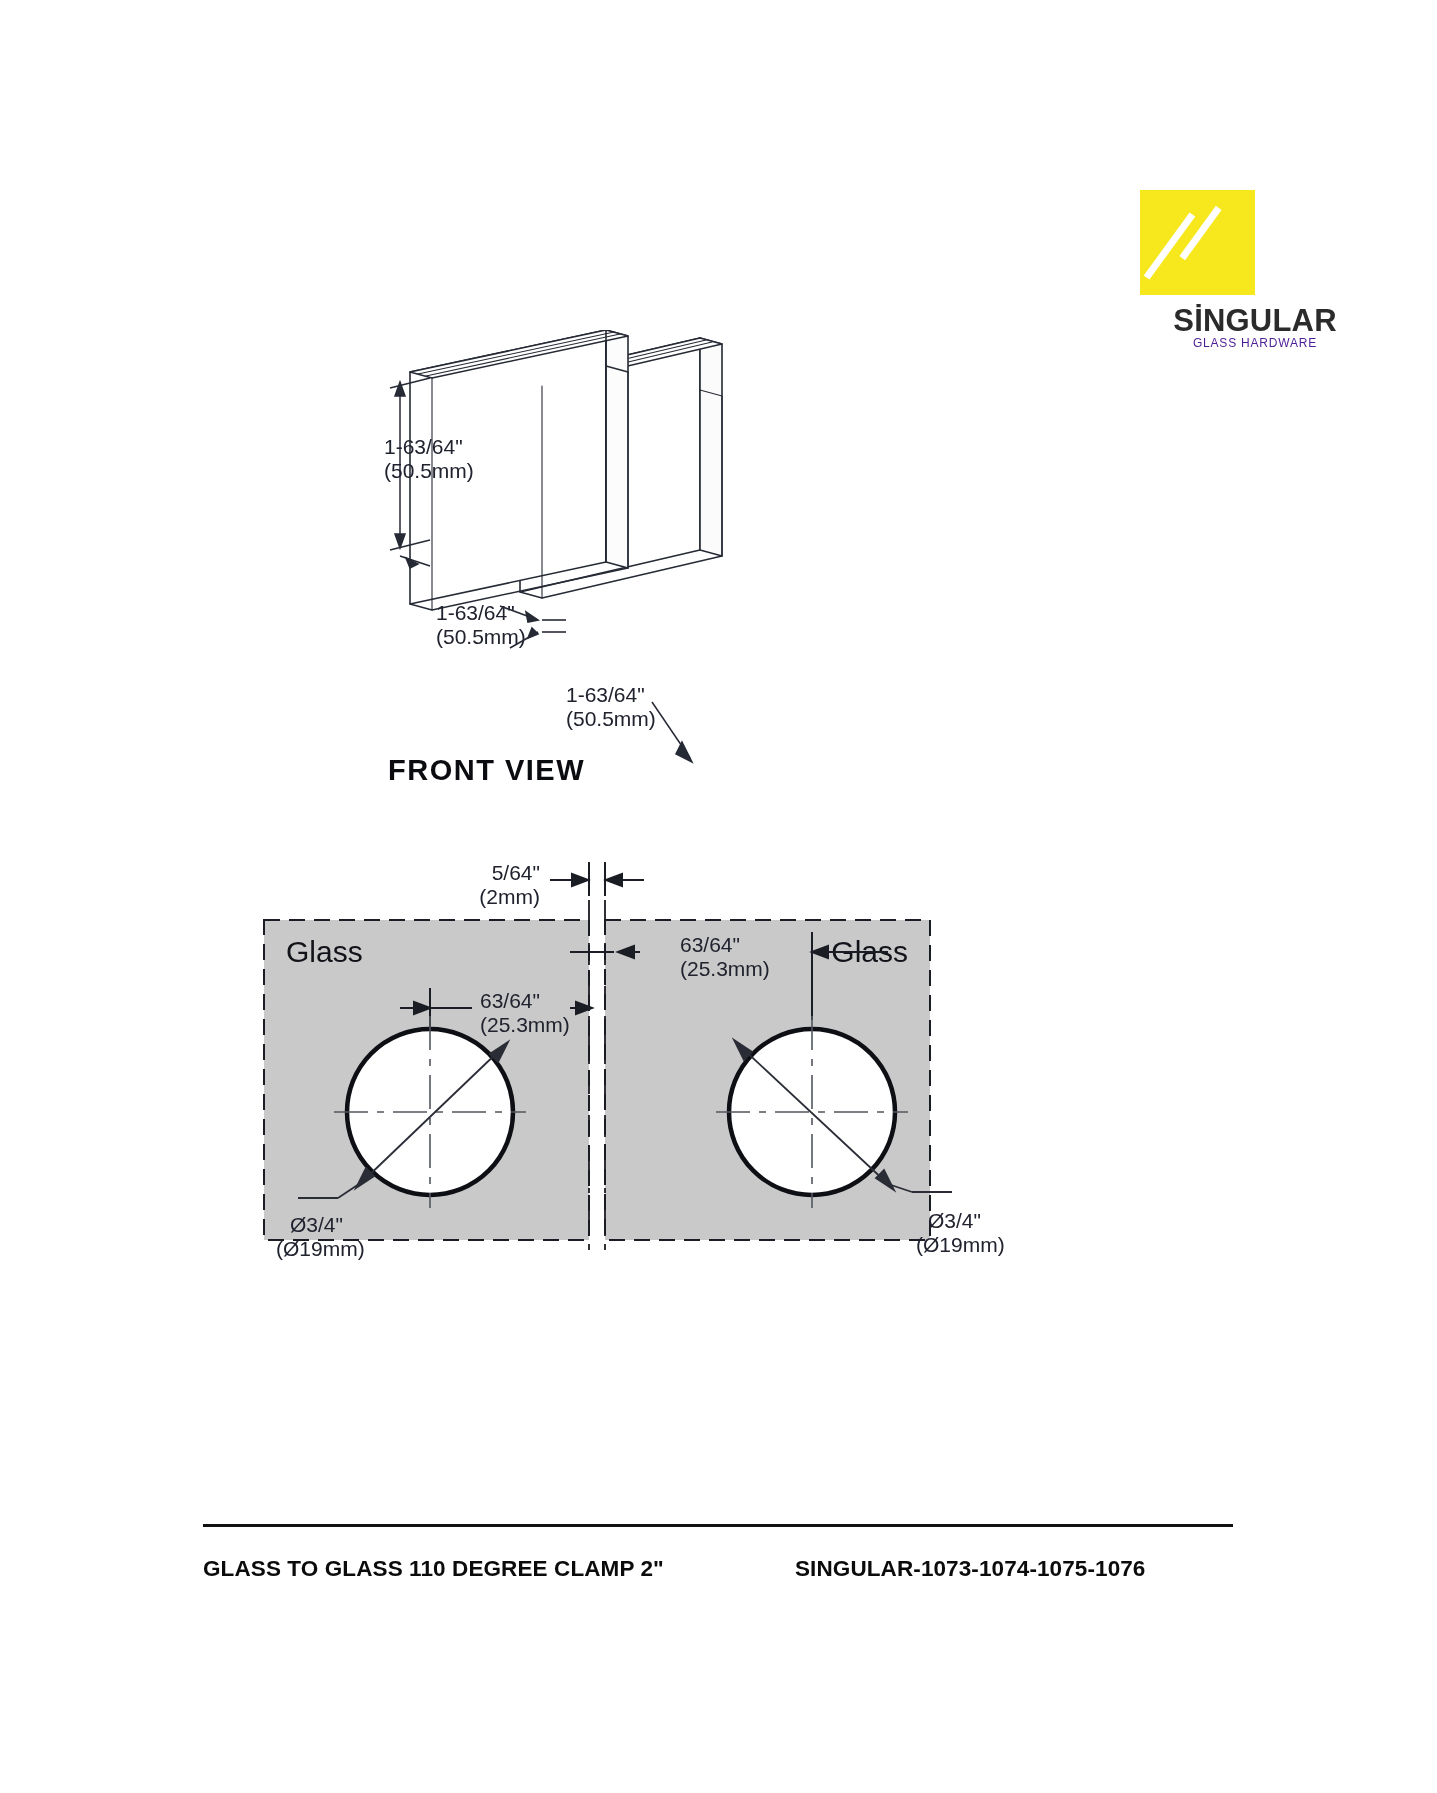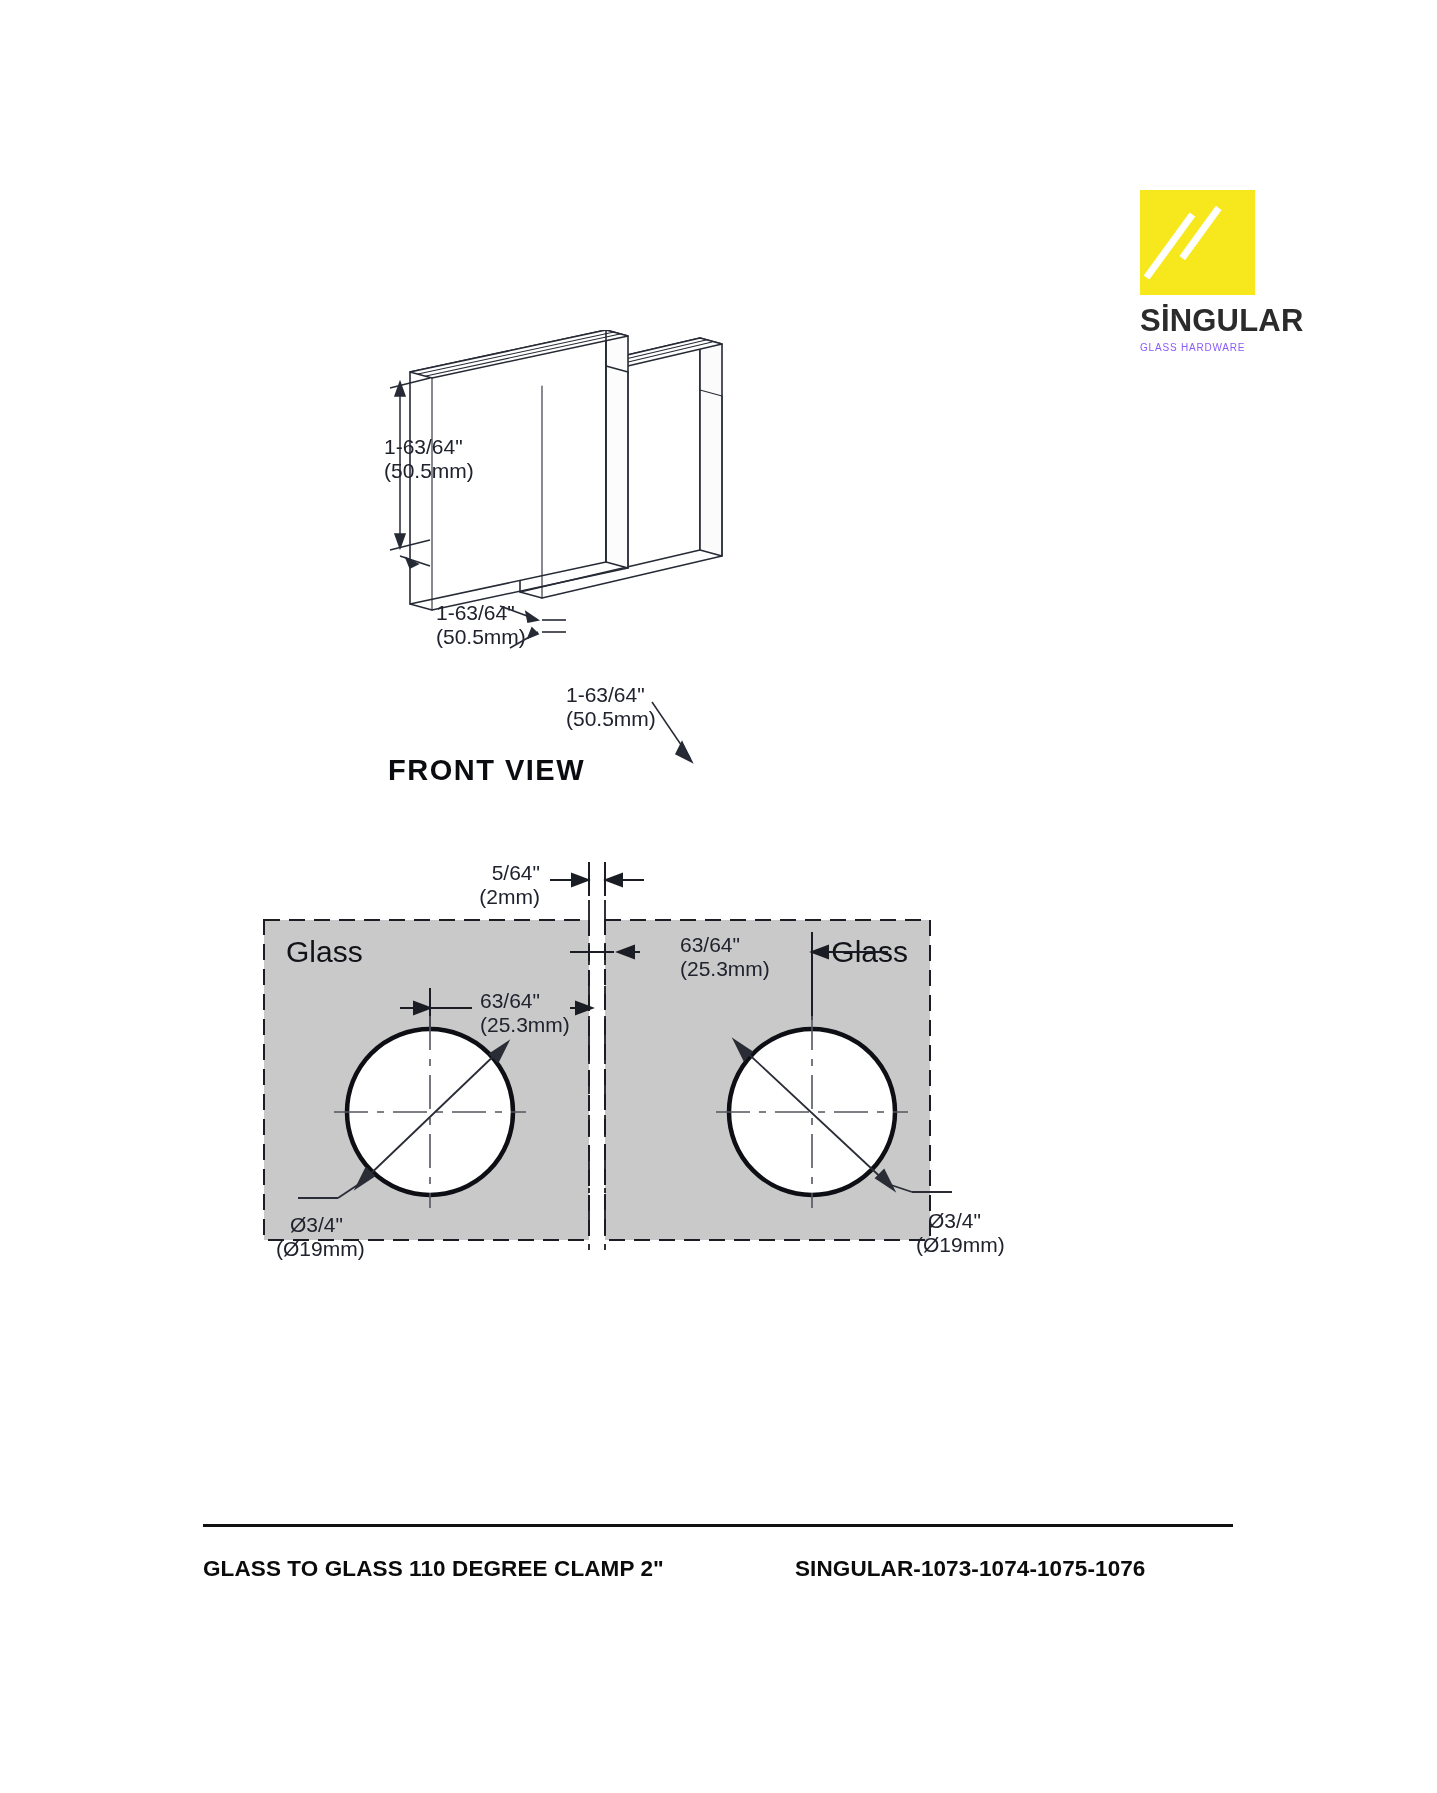--- a/index.html
+++ b/index.html
@@ -15,20 +15,21 @@
     color: #1a1a1a;
     overflow: hidden;
   }
 
   
   #logo-block {
     position: absolute;
     left: 1140px;
     top: 190px;
     width: 230px;
+    text-align: center;
   }
   #logo-mark {
     width: 115px;
     height: 105px;
     background: #f7e81e;
     position: relative;
     overflow: hidden;
   }
   #logo-mark .stripe {
     position: absolute;
@@ -49,24 +50,24 @@
   }
   #logo-wordmark {
     margin-top: 10px;
     font-size: 31px;
     font-weight: bold;
     letter-spacing: 0.2px;
     color: #2b2b2b;
     line-height: 1;
   }
   #logo-subtext {
-    margin-top: 7px;
-    font-size: 10px;
+    margin-top: 1px;
+    font-size: 12px;
     letter-spacing: 0.8px;
-    color: #8b5cf6;
+    color: #4c1d95;
     line-height: 1;
   }
 
   
   .draw-svg {
     position: absolute;
     display: block;
   }
   #iso-view-svg { left: 370px; top: 330px; }
   #plan-view-svg { left: 240px; top: 840px; }

